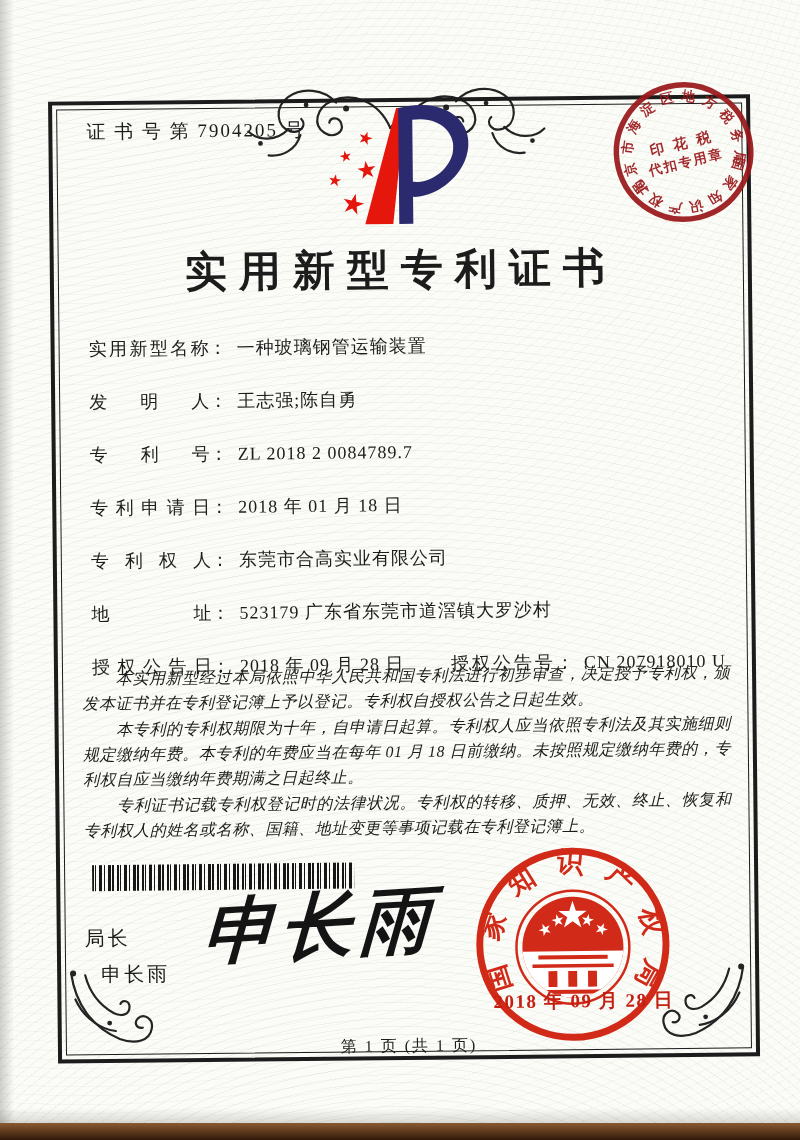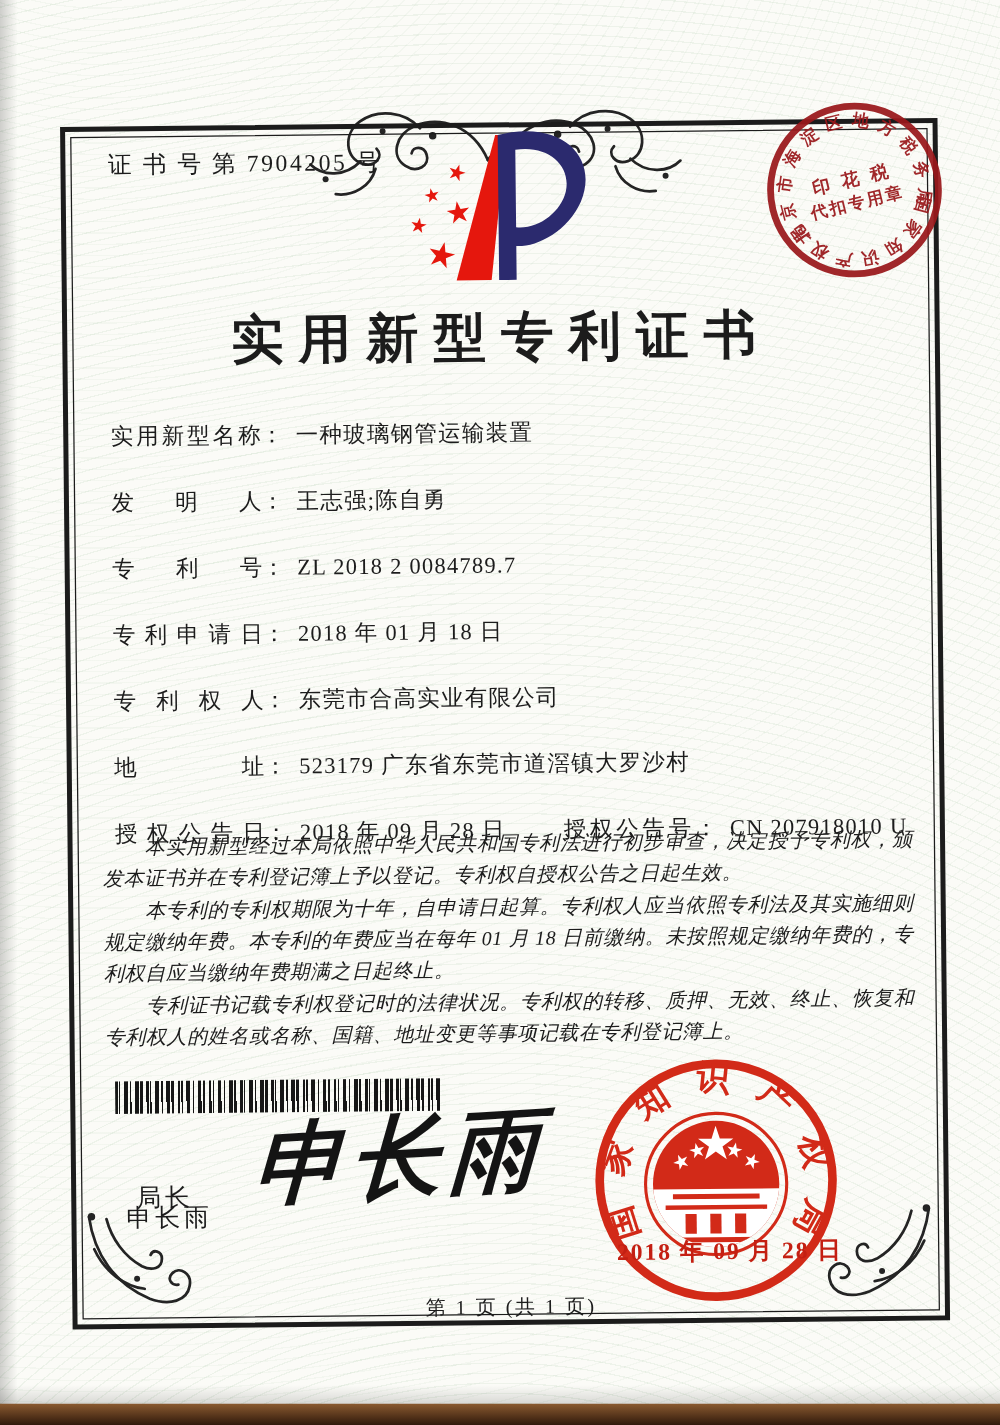--- a/index.html
+++ b/index.html
@@ -51,21 +51,21 @@
   .barcode { position:absolute; left:88px; top:862px; width:262px; height:26px;
     background:repeating-linear-gradient(90deg,
       #161616 0 2px, transparent 2px 3px,
       #161616 3px 4px, transparent 4px 7px,
       #161616 7px 10px, transparent 10px 12px,
       #161616 12px 13px, transparent 13px 16px,
       #161616 16px 19px, transparent 19px 20px,
       #161616 20px 22px, transparent 22px 25px);
   }
 
-  .sig-title { position:absolute; left:104px; top:922px; font-size:20px; letter-spacing:3px;margin-top:20px; }
+  .sig-title { position:absolute; left:80px; top:922px; font-size:20px; letter-spacing:3px; }
   .sig-name  { position:absolute; left:96px; top:958px; font-size:20px; letter-spacing:3px; }
   .sig-script{ position:absolute; left:198px; top:876px; width:300px; font-size:72px;
     font-weight:bold; font-style:italic; letter-spacing:6px; color:#141414;
     transform:rotate(-3deg) skewX(-6deg); }
 
   .seal { position:absolute; left:464px; top:842px; }
   .seal-date { position:absolute; left:488px; top:990px; font-size:19px; font-weight:bold;
     color:#c41f12; letter-spacing:1.5px; white-space:nowrap; }
 
   .footer { position:absolute; left:52px; top:1036px; width:702px; text-align:center;

